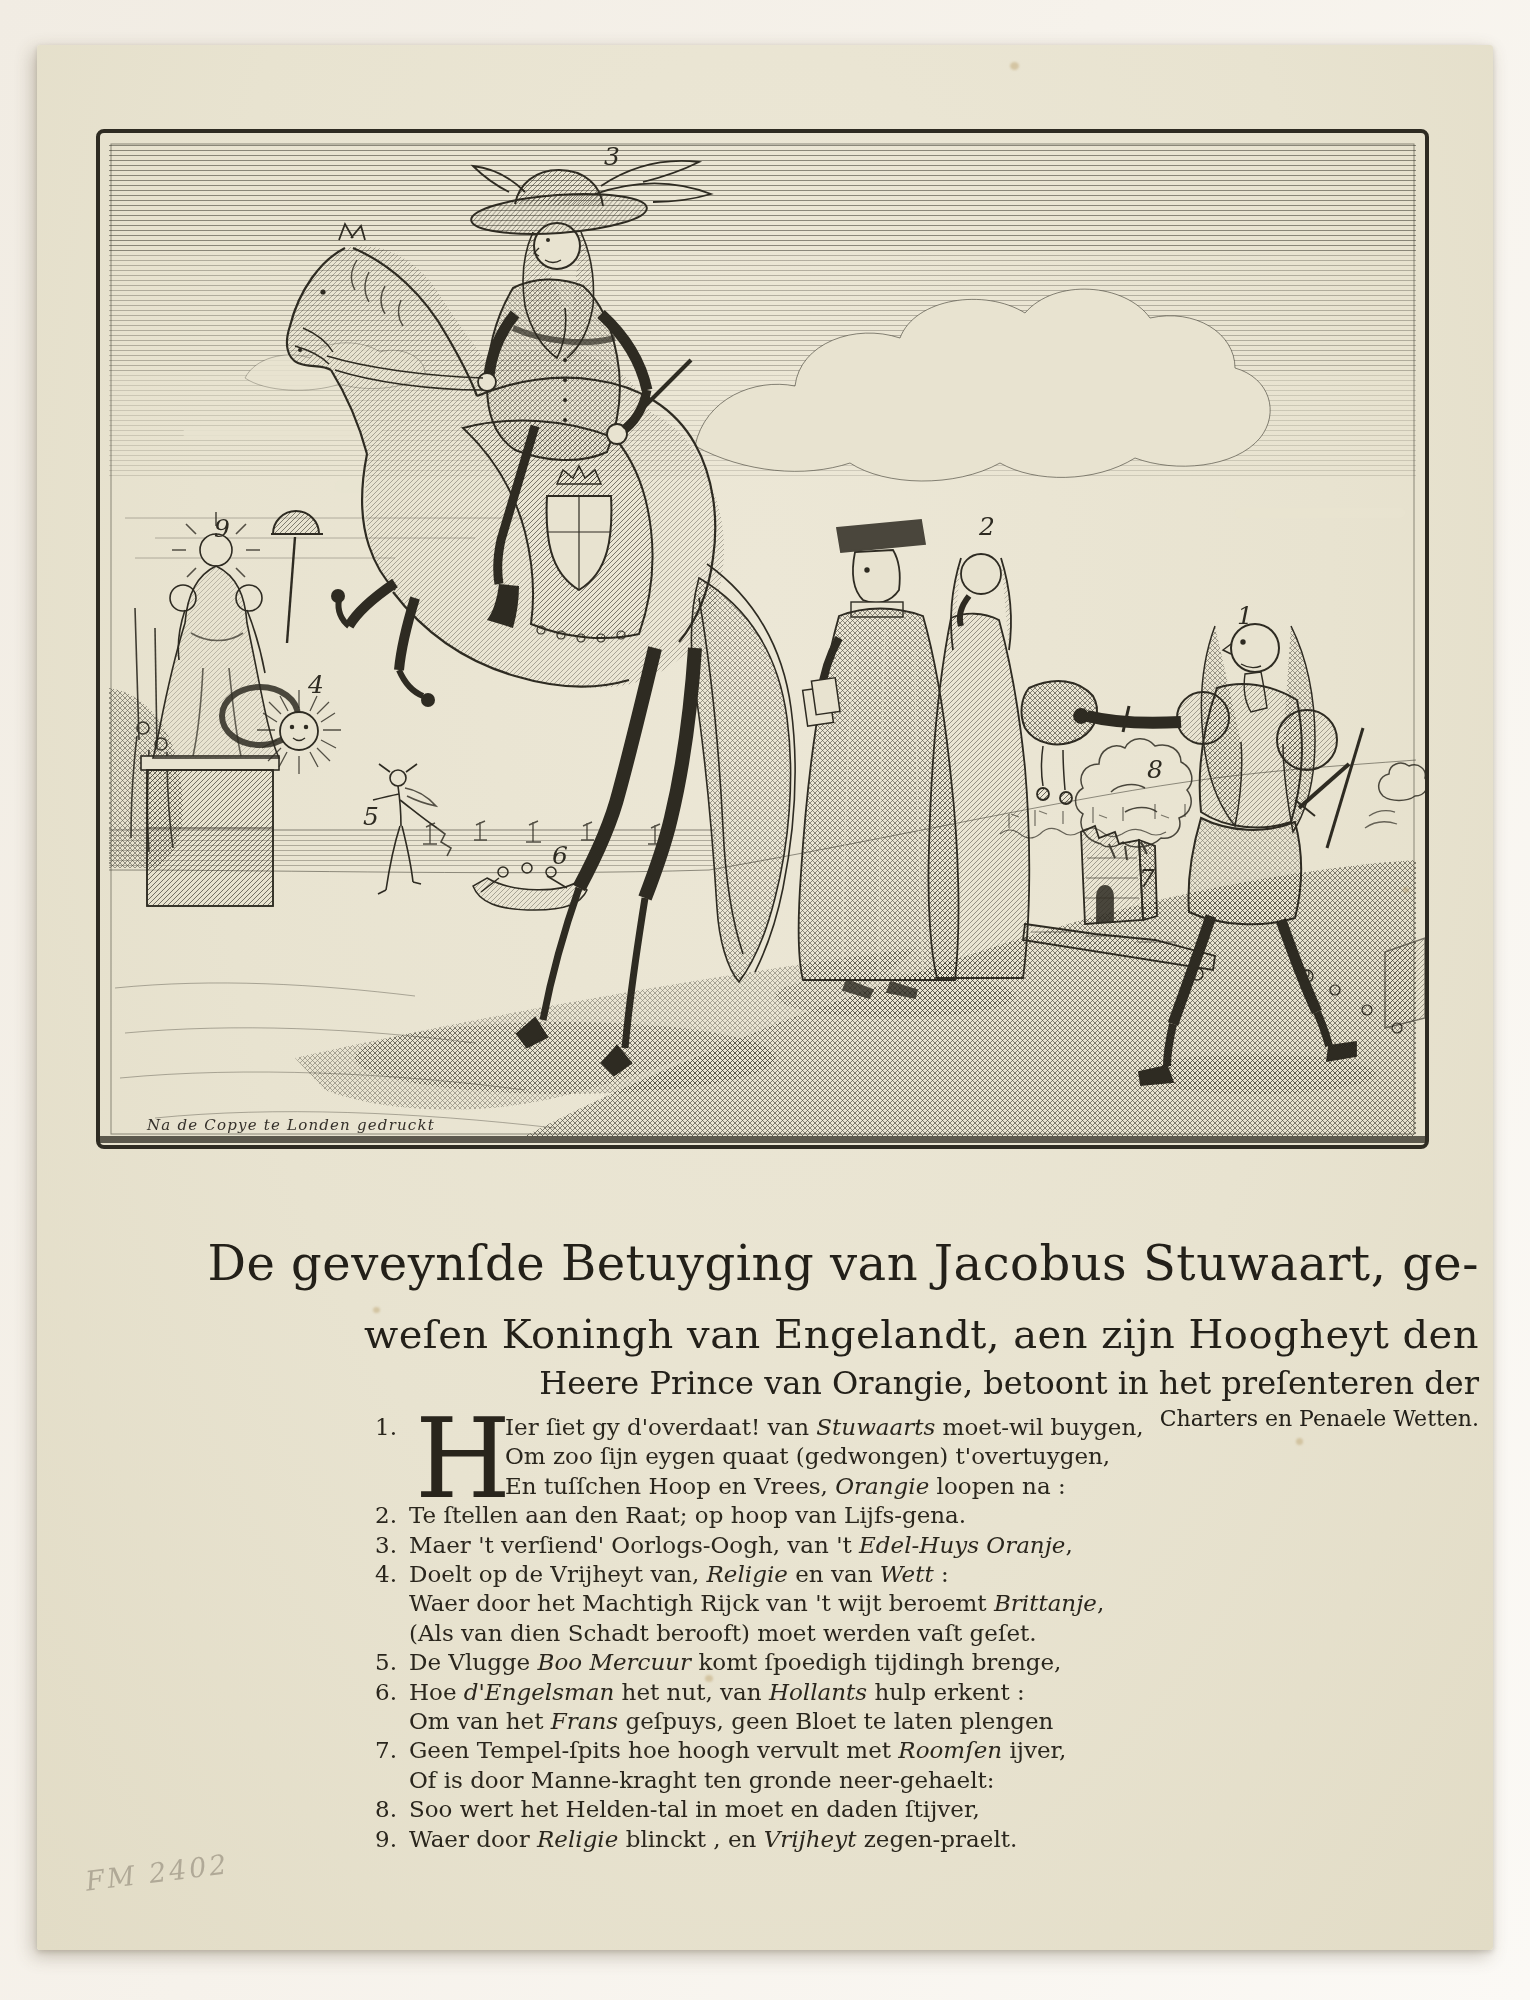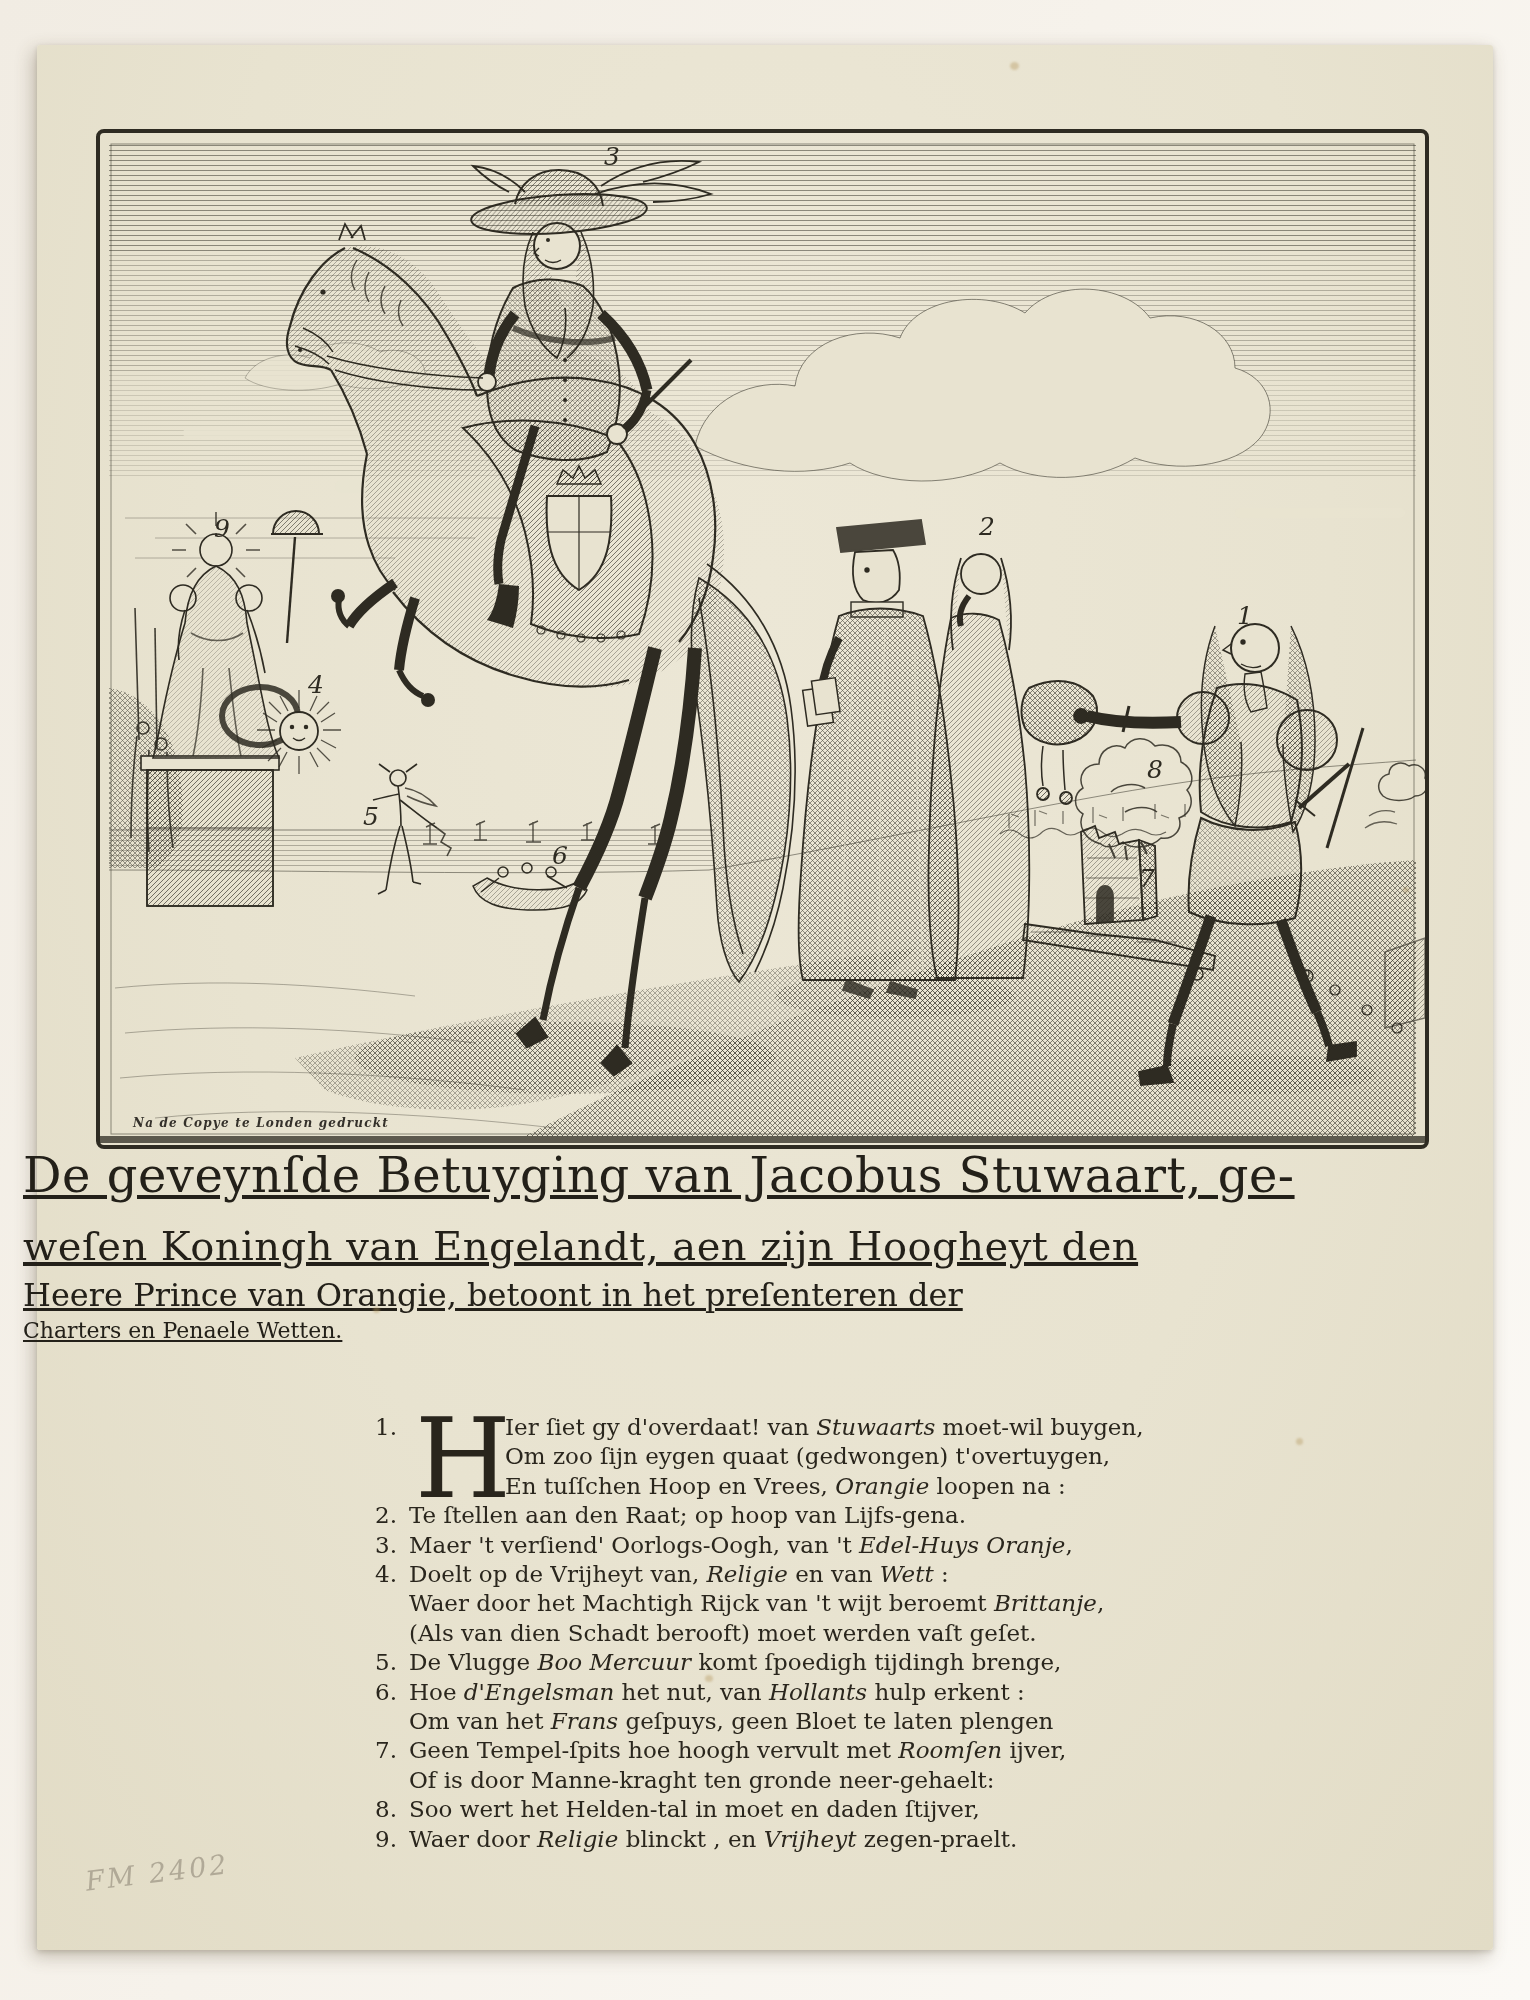--- a/index.html
+++ b/index.html
@@ -14,26 +14,26 @@
     box-shadow:-4px 6px 18px rgba(80,65,40,.30), 0 2px 5px rgba(80,65,40,.18);
     border-radius:3px;
   }
   .plate{position:absolute;left:58px;top:83px;width:1335px;height:1022px;}
   .plate svg{position:absolute;left:0;top:0;}
   .plate-num{
     position:absolute;font-style:italic;font-size:25px;color:#2e2b22;
     transform:translate(-50%,-50%);letter-spacing:0;
   }
   .caption{
-    position:absolute;left:38px;top:988px;font-style:italic;font-size:12px;
-    letter-spacing:1.2px;color:#34302a;font-weight:bold;
+    position:absolute;left:52px;top:988px;font-style:italic;font-size:15px;
+    letter-spacing:1.2px;color:#34302a;
   }
   .title-block{
-    position:absolute;left:0;top:1098px;width:100%;text-align:left;
-    transform:translateX(-14px);color:#232019;text-decoration:underline;
+    position:absolute;left:0;top:1186px;width:100%;text-align:right;
+    transform:translateX(-14px);color:#232019;
   }
   .t1{font-size:48px;line-height:64px;letter-spacing:.5px;}
   .t2{font-size:40px;line-height:56px;letter-spacing:.5px;margin-top:11px;}
   .t3{font-size:32px;line-height:42px;}
   .t4{font-size:22px;line-height:30px;}
   .verse{
     position:absolute;left:338px;top:1368px;width:820px;
     font-size:23px;line-height:29.4px;color:#2a261d;
   }
   .verse i{}

